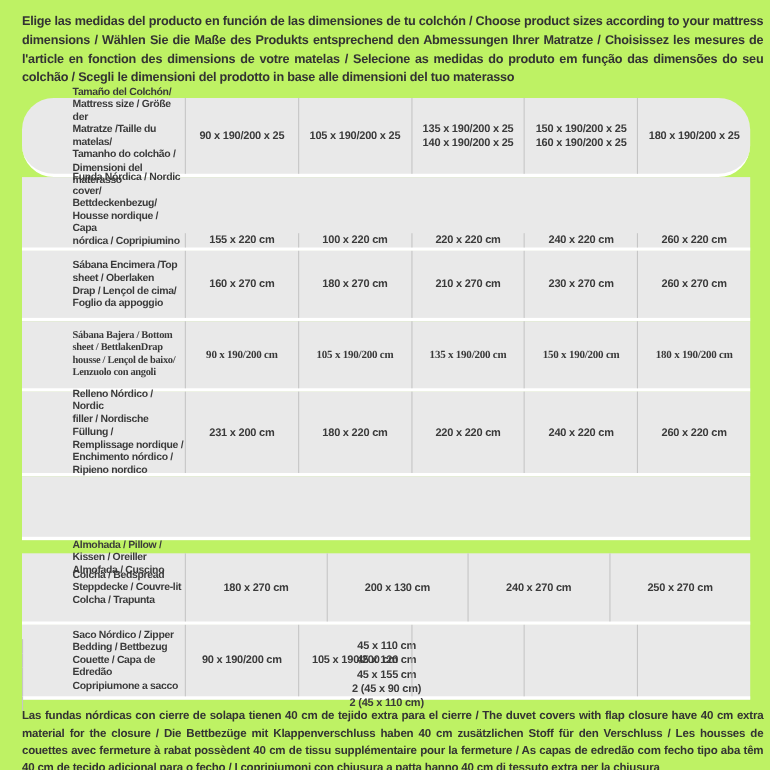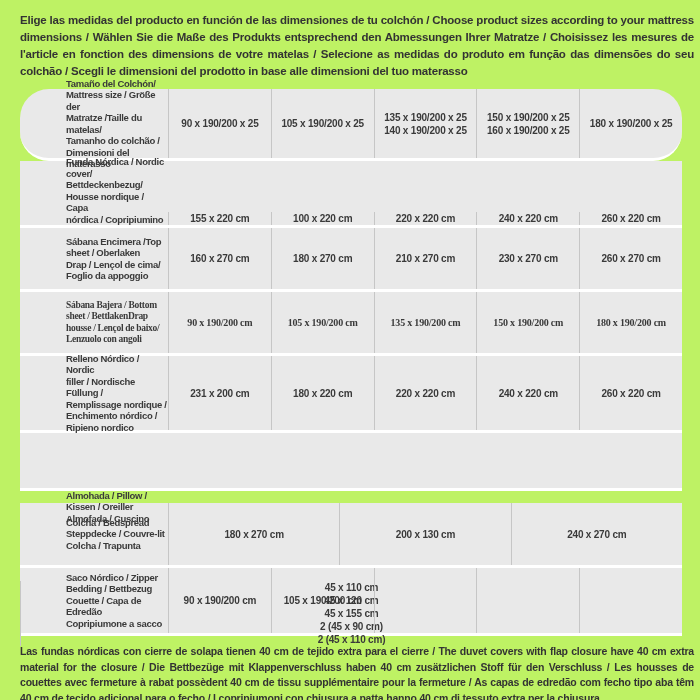--- a/index.html
+++ b/index.html
@@ -154,20 +154,21 @@
         <div class="cell val">2 (45 x 90 cm)</div>
         <div class="cell val">2 (45 x 110 cm)</div>
       </div>
       <div class="trow">
         <div class="cell label">Colcha / Bedspread
 Steppdecke / Couvre-lit
 Colcha / Trapunta</div>
         <div class="cell val">180 x 270 cm</div>
         <div class="cell val">200 x 130 cm</div>
         <div class="cell val">240 x 270 cm</div>
+        <div class="cell val">250 x 270 cm</div>
       </div>
       <div class="trow">
         <div class="cell label">Saco Nórdico / Zipper
 Bedding / Bettbezug
 Couette  / Capa de Edredão
 Copripiumone a sacco</div>
         <div class="cell val">90 x 190/200 cm</div>
         <div class="cell val">105 x 190/200 cm</div>
         <div class="cell val"></div>
         <div class="cell val"></div>

